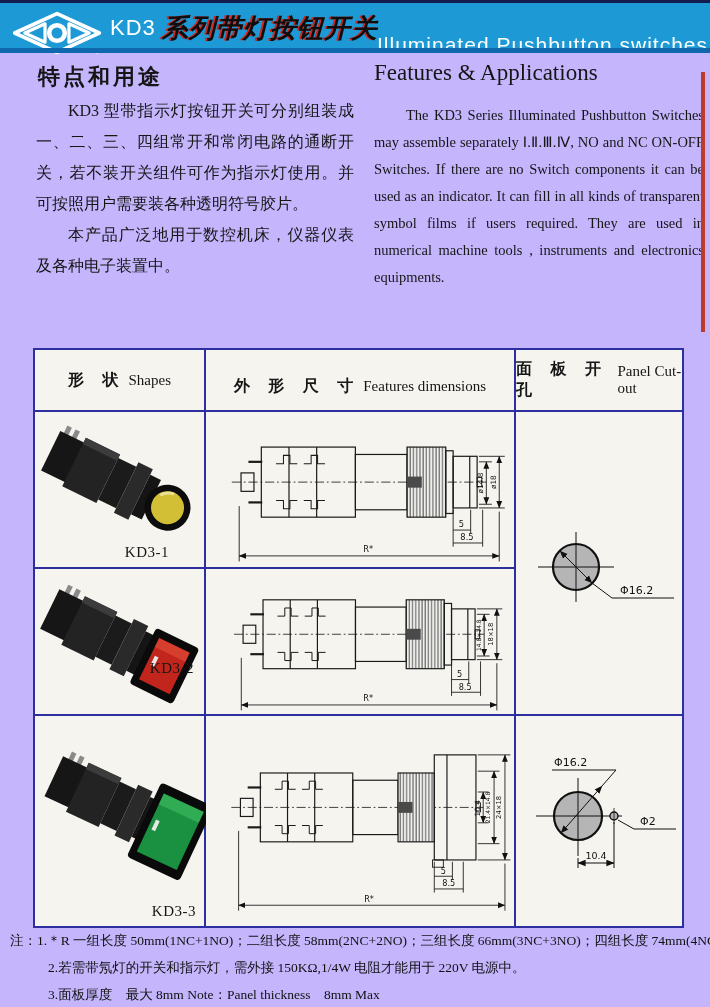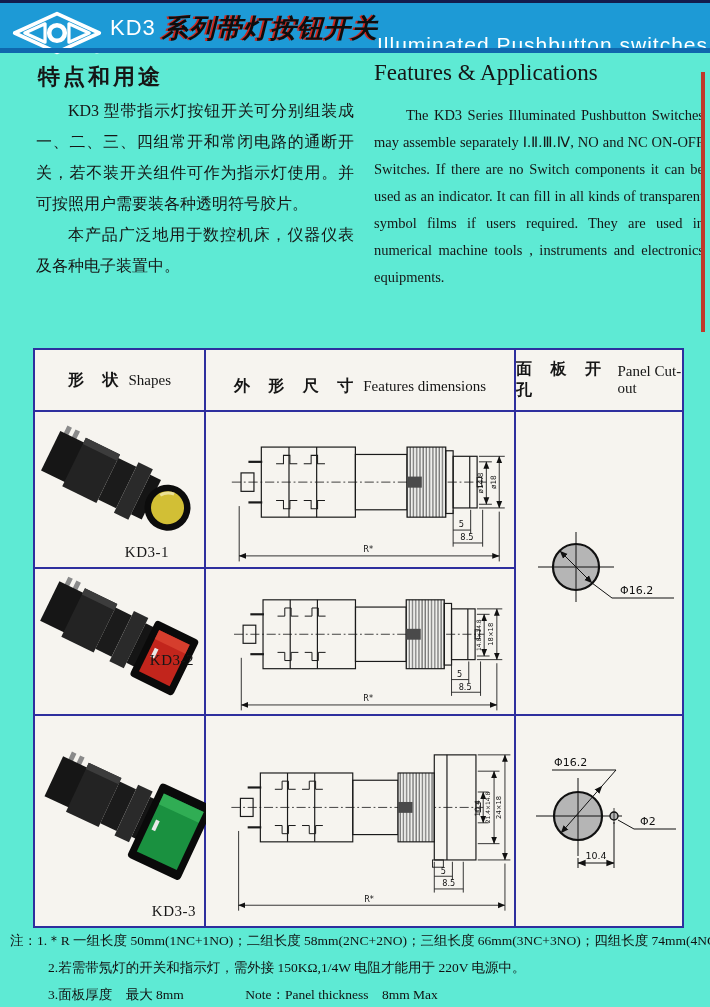--- a/index.html
+++ b/index.html
@@ -1,16 +1,16 @@
 <!DOCTYPE html>
 <html><head>
 <meta charset="utf-8">
 <style>
   html,body{margin:0;padding:0;background:#d8d6d0;}
-  .page{position:relative;width:710px;height:1007px;background:#5eead4;overflow:hidden;
+  .page{position:relative;width:710px;height:1007px;background:#c4b5fd;overflow:hidden;
         font-family:"Liberation Serif",serif;color:#161616;}
   
   .band{position:absolute;left:0;top:0;width:710px;height:53px;background:#1d9ad6;
         border-top:3px solid #131c4e;box-sizing:border-box;}
   .band-edge{position:absolute;left:0;top:48px;width:710px;height:5px;background:#0f67ad;}
   .logo{position:absolute;left:8px;top:7px;}
   .brand{position:absolute;left:110px;top:12px;color:#fff;font-family:"Liberation Sans",sans-serif;
          font-size:22px;letter-spacing:1px;}
   .title-cn{position:absolute;left:162px;top:8px;color:#0d0d0d;font-family:"Liberation Sans",sans-serif;
             font-weight:bold;font-style:italic;font-size:26px;letter-spacing:1px;
@@ -38,21 +38,21 @@
   .th{display:flex;flex-direction:row;align-items:center;justify-content:center;gap:3px;}
   .th .cnl{font-family:"Liberation Sans",sans-serif;font-size:16px;letter-spacing:7px;font-weight:bold;}
   .th .enl{font-size:15px;}
   .model{position:absolute;right:10px;bottom:6px;font-size:15px;letter-spacing:0.5px;}
   .dim-svg text{font-family:"DejaVu Sans",sans-serif;fill:#111;}
   
   .notes{position:absolute;left:10px;top:932px;width:694px;font-size:13.5px;color:#111;}
   .notes .n1{position:absolute;left:0;top:0;white-space:nowrap;}
   .notes .n2{position:absolute;left:38px;top:27px;white-space:nowrap;}
   .notes .n3{position:absolute;left:38px;top:54px;white-space:nowrap;}
-  .notes .n3 .en{margin-left:58px;}
+  .notes .n3 .en{}
 </style>
 </head>
 <body>
 
 <svg width="0" height="0" style="position:absolute" aria-hidden="true">
   <defs>
     <pattern id="knurl" width="3.5" height="6" patternUnits="userSpaceOnUse">
       <rect width="3.5" height="6" fill="#efefec"></rect>
       <line x1="1" y1="0" x2="1" y2="6" stroke="#555" stroke-width="1.1"></line>
     </pattern>
@@ -121,21 +121,21 @@
           <rect x="92" y="44" width="16" height="56" fill="#2a2a2a"></rect>
           <rect x="108" y="50" width="12" height="44" fill="#151515"></rect>
           <circle cx="138" cy="72" r="23" fill="#0c0c0c"></circle>
           <circle cx="138" cy="72" r="16.5" fill="#d2bf35"></circle>
           <path d="M126,64 a16 16 0 0 1 12,-7" stroke="#f5f0c0" stroke-width="3" fill="none" opacity="0.7"></path>
         </g>
       </svg>
       <div class="model">KD3-1</div>
     </div>
 
-    <div class="cell" style="left:0;top:219px;width:169px;height:106px">
+    <div class="cell" style="left:0;top:227px;width:169px;height:106px">
       <svg width="169" height="142" viewBox="0 0 169 142">
         <g transform="rotate(26 84 68)">
           <rect x="12" y="36" width="5" height="10" fill="#8a8a8a"></rect>
           <rect x="21" y="36" width="5" height="10" fill="#8a8a8a"></rect>
           <rect x="6" y="44" width="28" height="44" fill="#161616"></rect>
           <rect x="32" y="39" width="36" height="54" fill="#232323"></rect>
           <rect x="32" y="39" width="36" height="7" fill="#3c3c3c"></rect>
           <rect x="68" y="43" width="18" height="46" fill="#1b1b1b"></rect>
           <rect x="86" y="38" width="16" height="56" fill="#2a2a2a"></rect>
           <rect x="102" y="44" width="10" height="44" fill="#151515"></rect>

